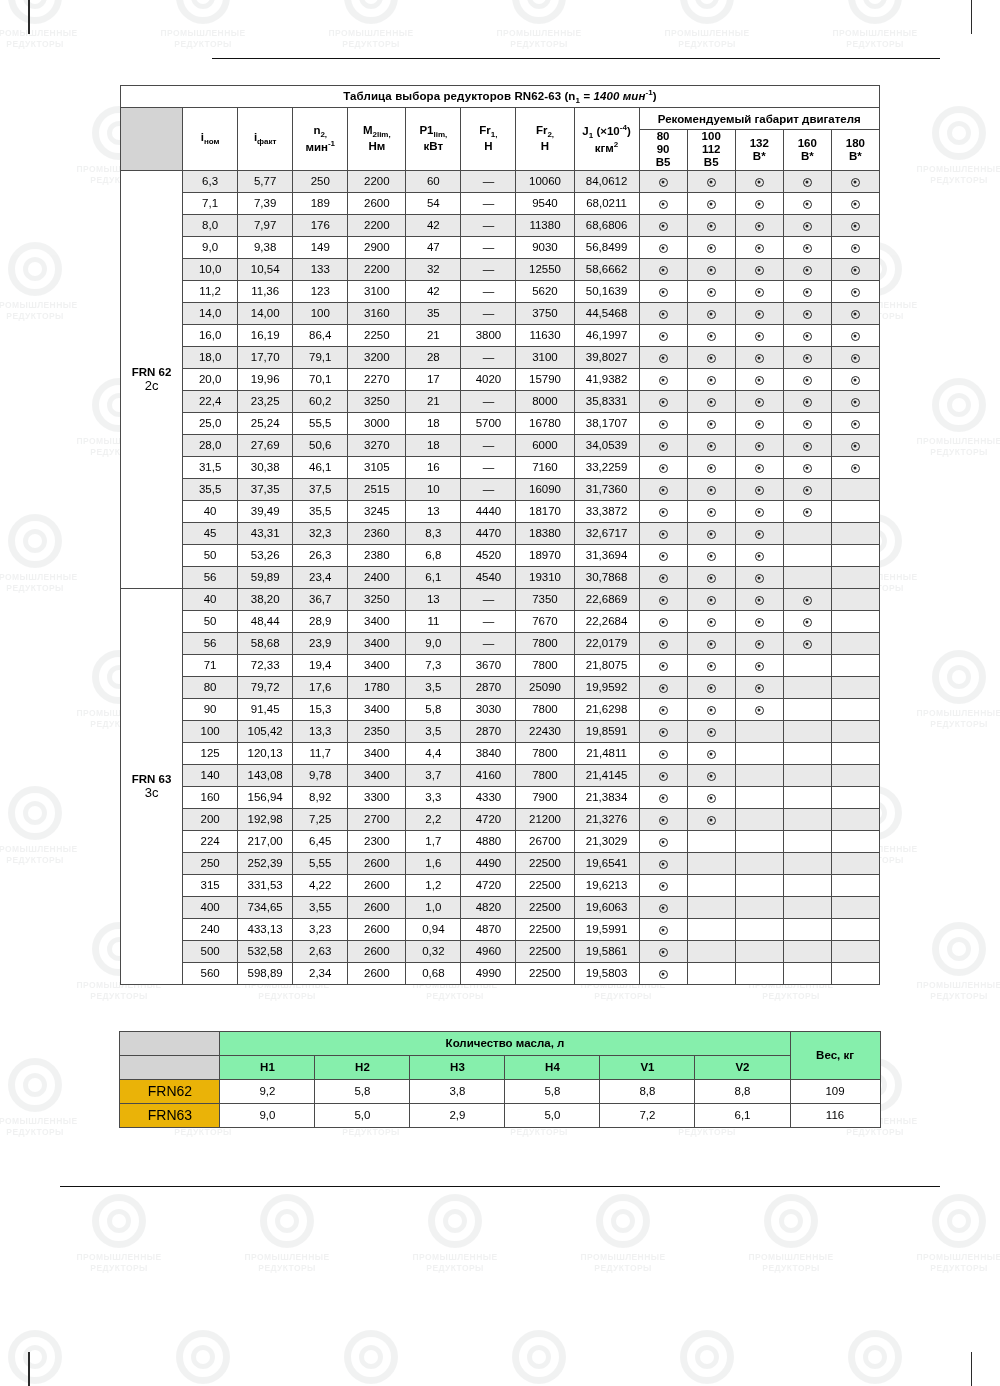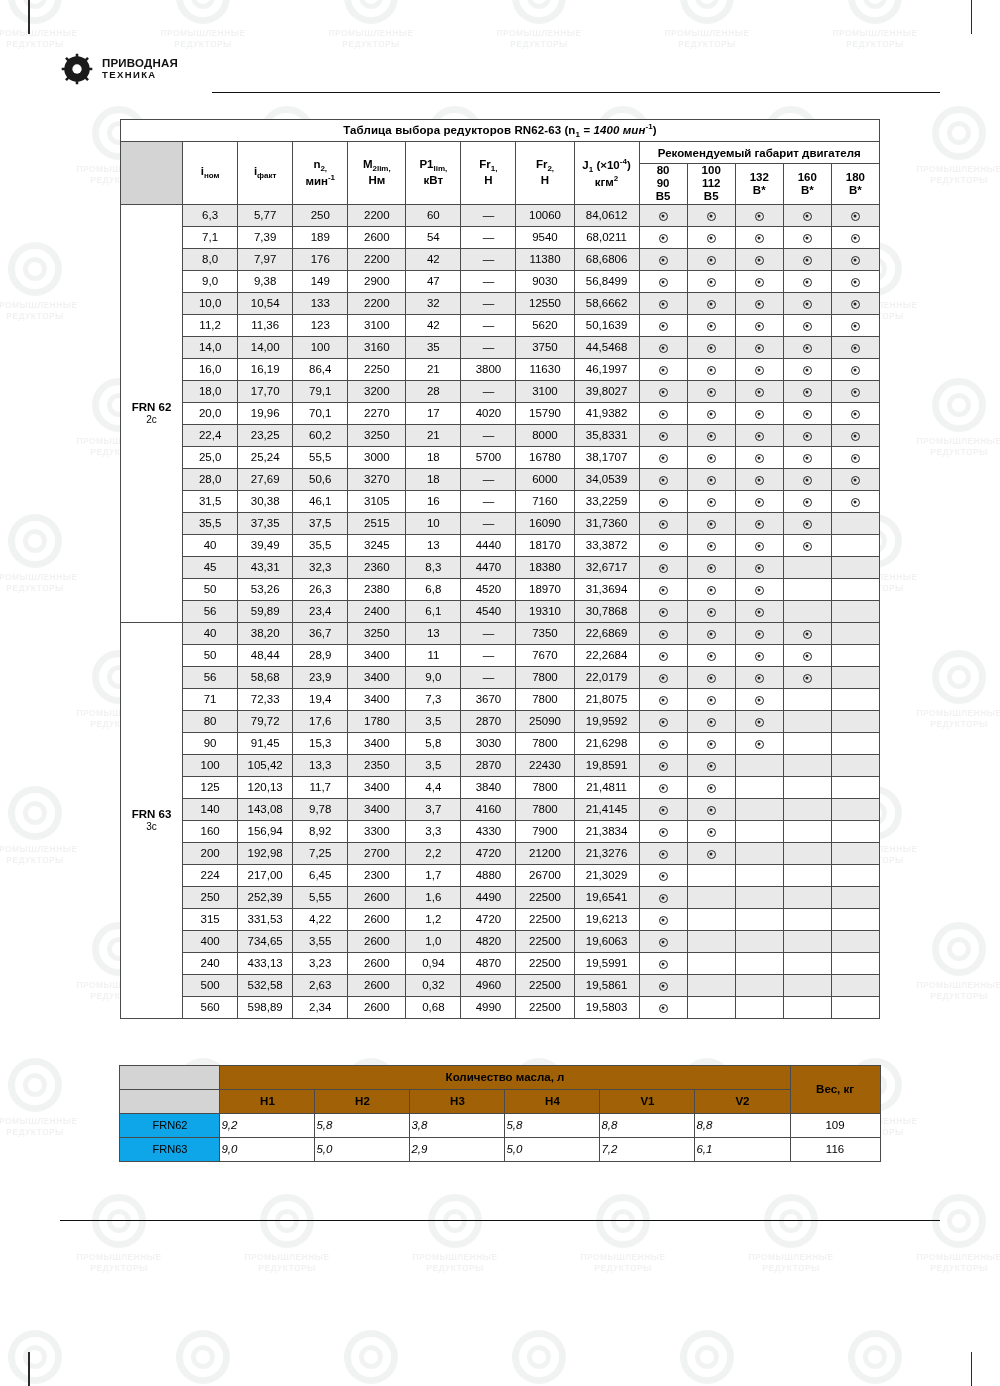--- a/index.html
+++ b/index.html
@@ -96,21 +96,21 @@
     font-size:11.5px;
     line-height:1.15;
   }
   th.motor-group{
     background:#d4d4d4;font-weight:bold;font-size:11.5px;
   }
   td.series{
     background:#fff; font-weight:bold; font-size:12.5px;
     vertical-align:middle;
   }
-  td.series .sub{font-weight:normal;font-size:10px;}
+  td.series .sub{font-weight:normal;font-size:13px;}
   tr.shade td{background:#e9e9e9;}
   tr.shade td.series{background:#fff;}
   td.dot{font-size:11px;}
   .dotm{
     display:inline-block;width:9px;height:9px;border-radius:50%;
     border:1.2px solid #222;position:relative;vertical-align:middle;
   }
   .dotm:after{
     content:"";position:absolute;left:50%;top:50%;
     width:3px;height:3px;background:#222;border-radius:50%;
@@ -129,23 +129,23 @@
     margin:46px auto 0 auto;
     table-layout:fixed;
   }
   table.oil td, table.oil th{
     border:1px solid #4a4a4a;
     font-size:11.5px;
     height:24px;
     text-align:center;
     background:#fff;
   }
-  table.oil th{background:#a16207;font-weight:bold;}
-  table.oil td.name{background:#0ea5e9;font-size:11px;}
-  table.oil td.val{text-align:left;font-style:italic;}
+  table.oil th{background:#86efac;font-weight:bold;}
+  table.oil td.name{background:#eab308;font-size:14px;}
+  table.oil td.val{text-align:center;}
   .footer-rule{
     width:880px;margin:58px auto 0 auto;border-bottom:1.3px solid #111;
   }
   .pageno{
     width:880px;margin:8px auto 0 auto;
     font-size:13px;font-weight:bold;color:#111;
   }
 </style>
 </head>
 <body>
@@ -231,40 +231,20 @@
     <div class="wm" style="left: 296px; top: 1330px;"><div class="gearwm"></div>ПРОМЫШЛЕННЫЕ<br>РЕДУКТОРЫ</div>
     <div class="wm" style="left: 464px; top: 1330px;"><div class="gearwm"></div>ПРОМЫШЛЕННЫЕ<br>РЕДУКТОРЫ</div>
     <div class="wm" style="left: 632px; top: 1330px;"><div class="gearwm"></div>ПРОМЫШЛЕННЫЕ<br>РЕДУКТОРЫ</div>
     <div class="wm" style="left: 800px; top: 1330px;"><div class="gearwm"></div>ПРОМЫШЛЕННЫЕ<br>РЕДУКТОРЫ</div>
     <div class="wm" style="left: 968px; top: 1330px;">ПРОМЫШЛЕННЫЕ<br>РЕДУКТОРЫ</div>
   </div>
 
 <div class="page">
 
   <div class="header">
-    <div class="logo-wrap">
-      <div class="gear">
-        <svg viewBox="0 0 40 40" width="34" height="34" aria-hidden="true">
-          <g fill="#1b1b1b">
-            <circle cx="20" cy="20" r="15"></circle>
-          </g>
-          <g fill="#ffffff">
-            <circle cx="20" cy="20" r="5.5"></circle>
-          </g>
-          <g stroke="#1b1b1b" stroke-width="3" fill="none">
-            <path d="M20 2 L20 7 M20 33 L20 38 M2 20 L7 20 M33 20 L38 20
-                     M7 7 L10.5 10.5 M29.5 29.5 L33 33 M33 7 L29.5 10.5 M10.5 29.5 L7 33"></path>
-          </g>
-        </svg>
-      </div>
-      <div class="logo-text">
-        <div>ПРИВОДНАЯ</div>
-        <div class="l2">ТЕХНИКА</div>
-      </div>
-    </div>
   </div>
   <div class="rule header-rule"></div>
 
   <table class="main">
     <colgroup>
       <col style="width:62px">
       <col style="width:55px">
         <col style="width:55px">
         <col style="width:55px">
         <col style="width:58px">

